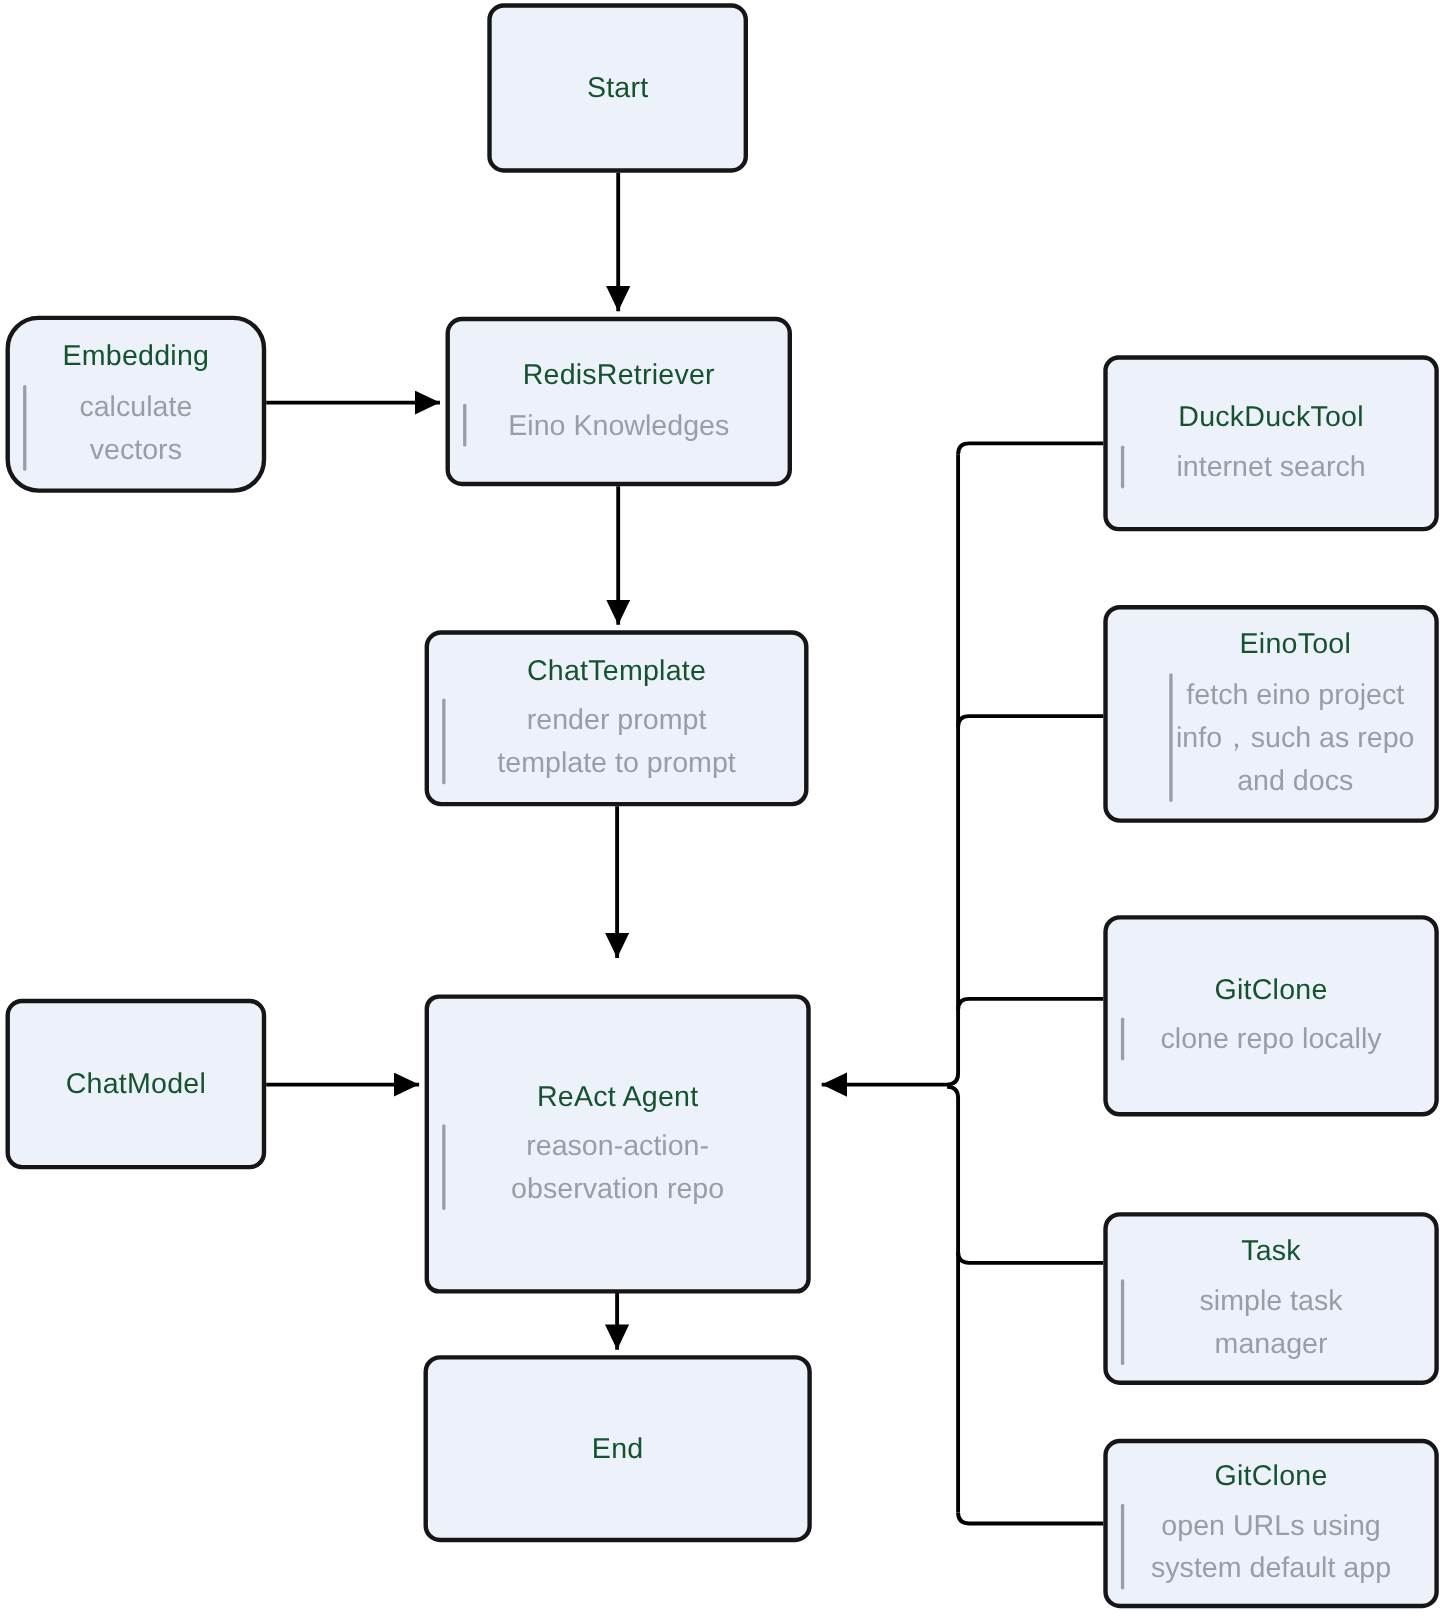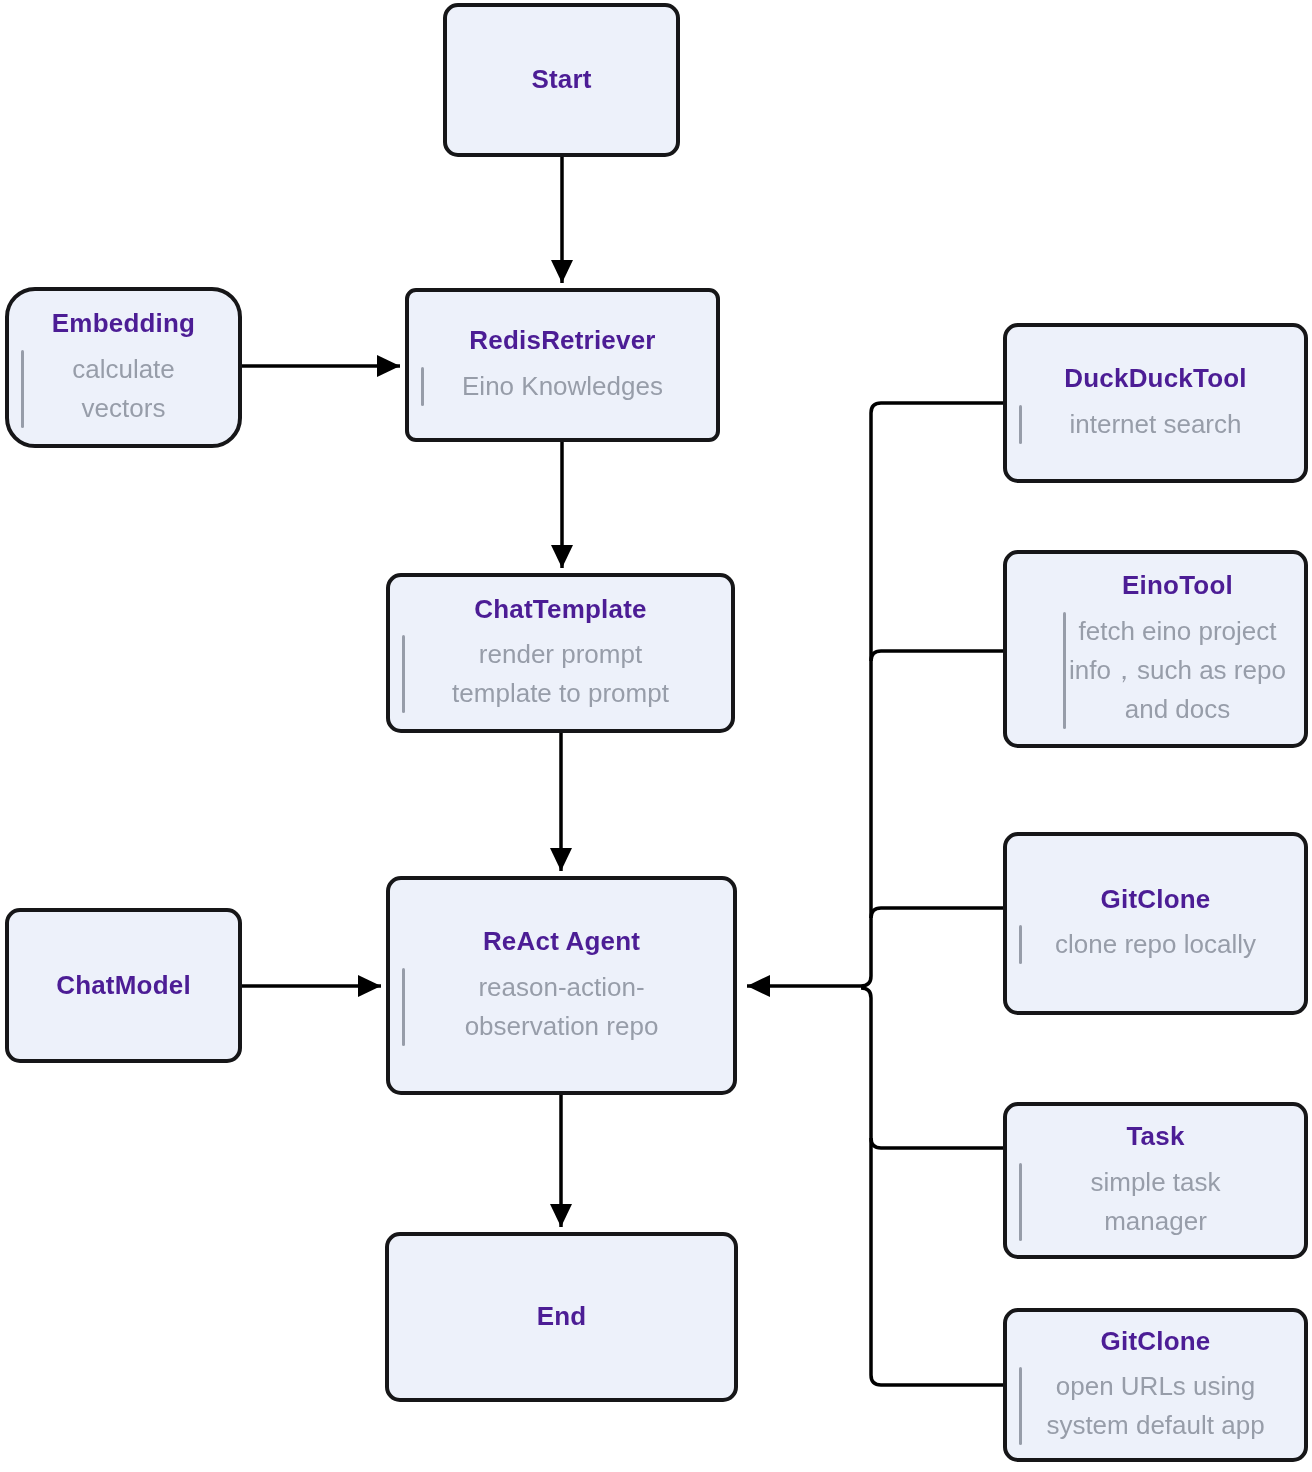--- a/index.html
+++ b/index.html
@@ -26,22 +26,22 @@
     background: #edf1fa;
     border: 4px solid #161618;
     border-radius: 15px;
     display: flex;
     flex-direction: column;
     align-items: center;
     justify-content: center;
   }
   .node-title {
     font-size: 26px;
-    font-weight: 700;
-    color: #4c1d95;
+    font-weight: 400;
+    color: #14532d;
     text-align: center;
     line-height: 1.3;
     letter-spacing: 0.2px;
   }
   .subwrap {
     position: relative;
     width: 100%;
     display: flex;
     justify-content: center;
     margin-top: 9px;
@@ -58,26 +58,26 @@
   .node-sub {
     font-size: 26px;
     font-weight: 400;
     color: #979da9;
     text-align: center;
     line-height: 1.5;
   }
   
   .n-start          { left: 443px;  top: 3px;    width: 237px; height: 154px; }
   .n-embedding      { left: 5px;    top: 287px;  width: 237px; height: 161px; border-radius: 30px; }
-  .n-redisretriever { left: 405px;  top: 288px;  width: 315px; height: 154px; border-radius: 11px; }
+  .n-redisretriever { left: 405px;  top: 288px;  width: 315px; height: 154px; }
   .n-chattemplate   { left: 386px;  top: 573px;  width: 349px; height: 160px; }
   .n-chatmodel      { left: 5px;    top: 908px;  width: 237px; height: 155px; }
-  .n-reactagent     { left: 386px;  top: 876px;  width: 351px; height: 219px; }
+  .n-reactagent     { left: 386px;  top: 904px;  width: 351px; height: 272px; border-radius: 13px; }
   .n-end            { left: 385px;  top: 1232px; width: 353px; height: 170px; }
-  .n-duckducktool   { left: 1003px; top: 323px;  width: 305px; height: 160px; }
+  .n-duckducktool   { left: 1003px; top: 323px;  width: 305px; height: 160px; border-radius: 14px; }
   .n-einotool       { left: 1003px; top: 550px;  width: 305px; height: 198px; padding-left: 44px; }
   .n-gitclone       { left: 1003px; top: 832px;  width: 305px; height: 183px; }
   .n-task           { left: 1003px; top: 1102px; width: 305px; height: 157px; }
   .n-openurl        { left: 1003px; top: 1308px; width: 305px; height: 154px; }
   
   .n-embedding    .node-sub { max-width: 150px; }
   .n-chattemplate .node-sub { max-width: 245px; }
   .n-reactagent   .node-sub { max-width: 225px; }
   .n-einotool     .node-sub { max-width: 258px; }
   .n-task         .node-sub { max-width: 170px; }

